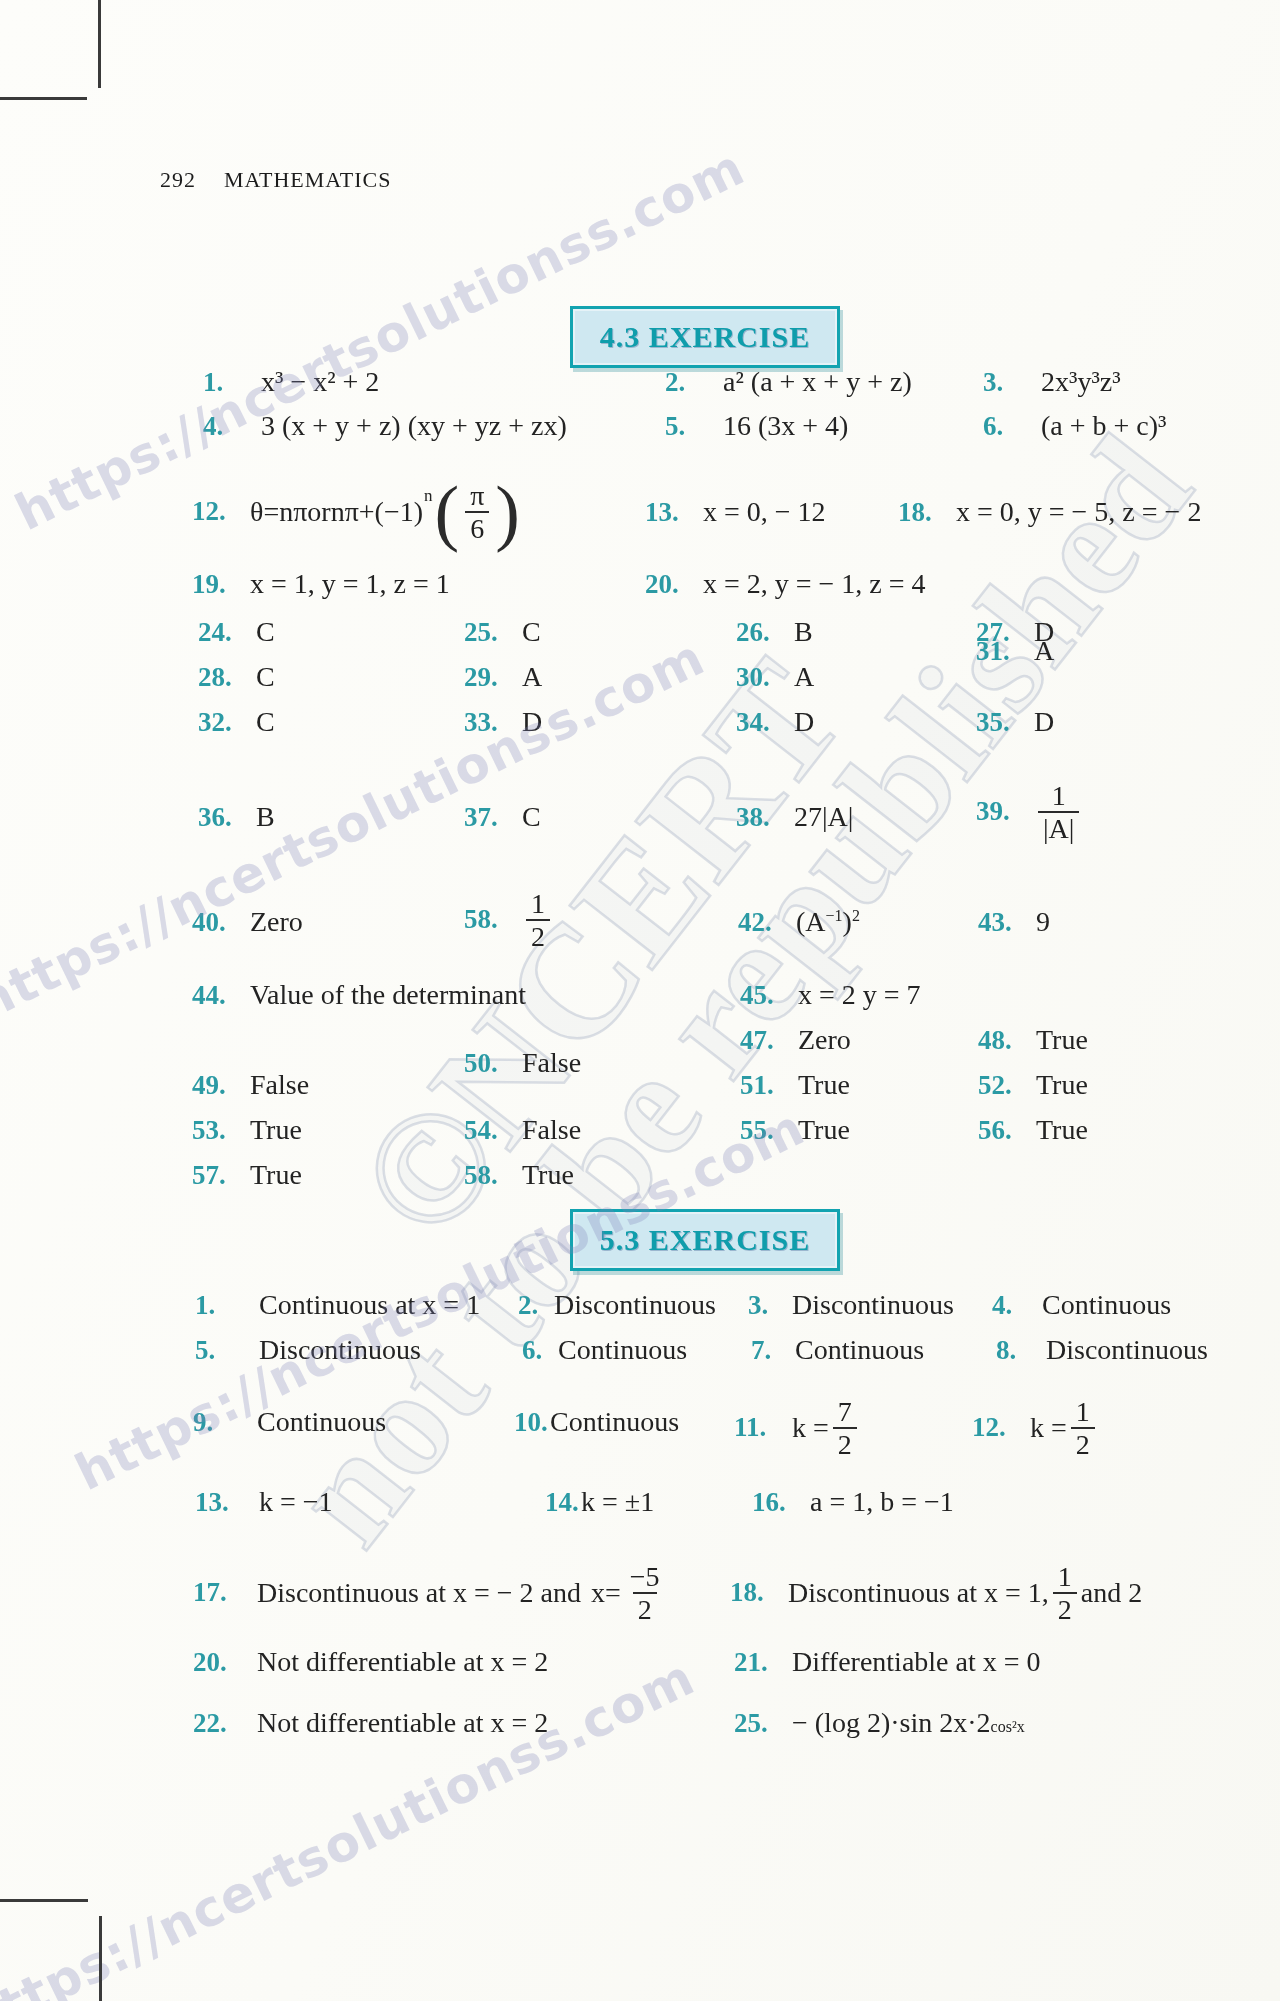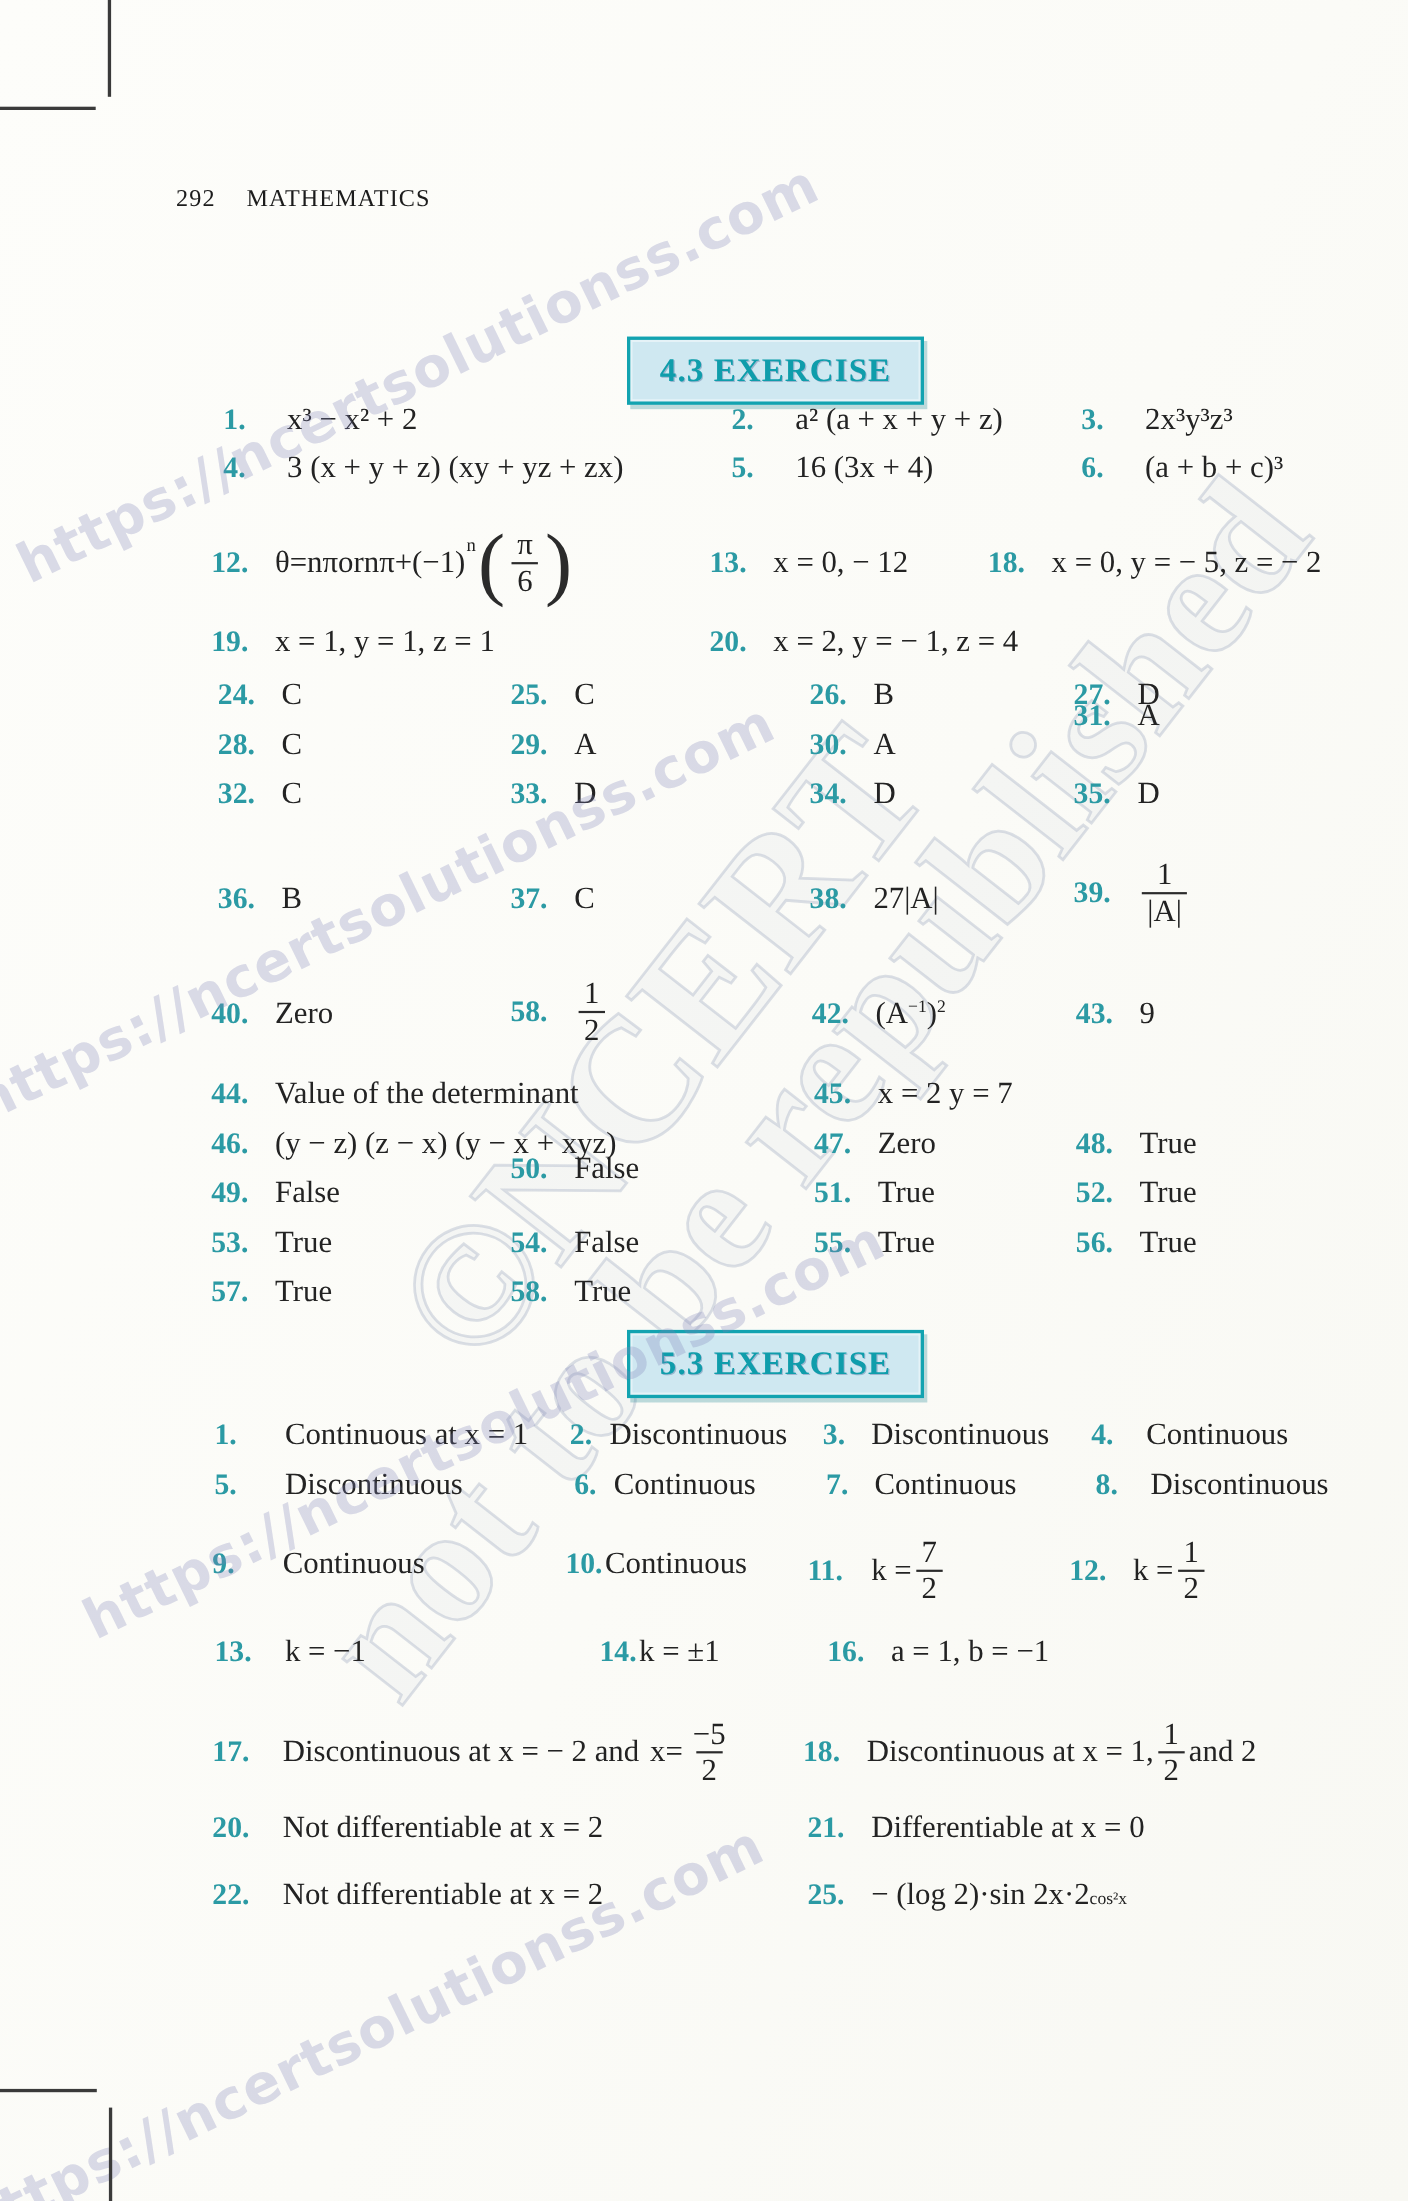--- a/index.html
+++ b/index.html
@@ -220,24 +220,20 @@
     </div>
 
   <div class="it" style="left:192px;top:979px">
       <span class="num">44.</span>
       <span class="ans">Value of the determinant</span>
     </div>
   <div class="it" style="left:740px;top:979px">
       <span class="num">45.</span>
       <span class="ans math">x = 2 y = 7</span>
     </div>
-  <div class="it" style="left:192px;top:1024px">
-      <span class="num">46.</span>
-      <span class="ans math">(y − z) (z − x) (y − x + xyz)</span>
-    </div>
   <div class="it" style="left:740px;top:1024px">
       <span class="num">47.</span>
       <span class="ans">Zero</span>
     </div>
   <div class="it" style="left:978px;top:1024px">
       <span class="num">48.</span>
       <span class="ans">True</span>
     </div>
 
   <div class="it" style="left:192px;top:1069px">

